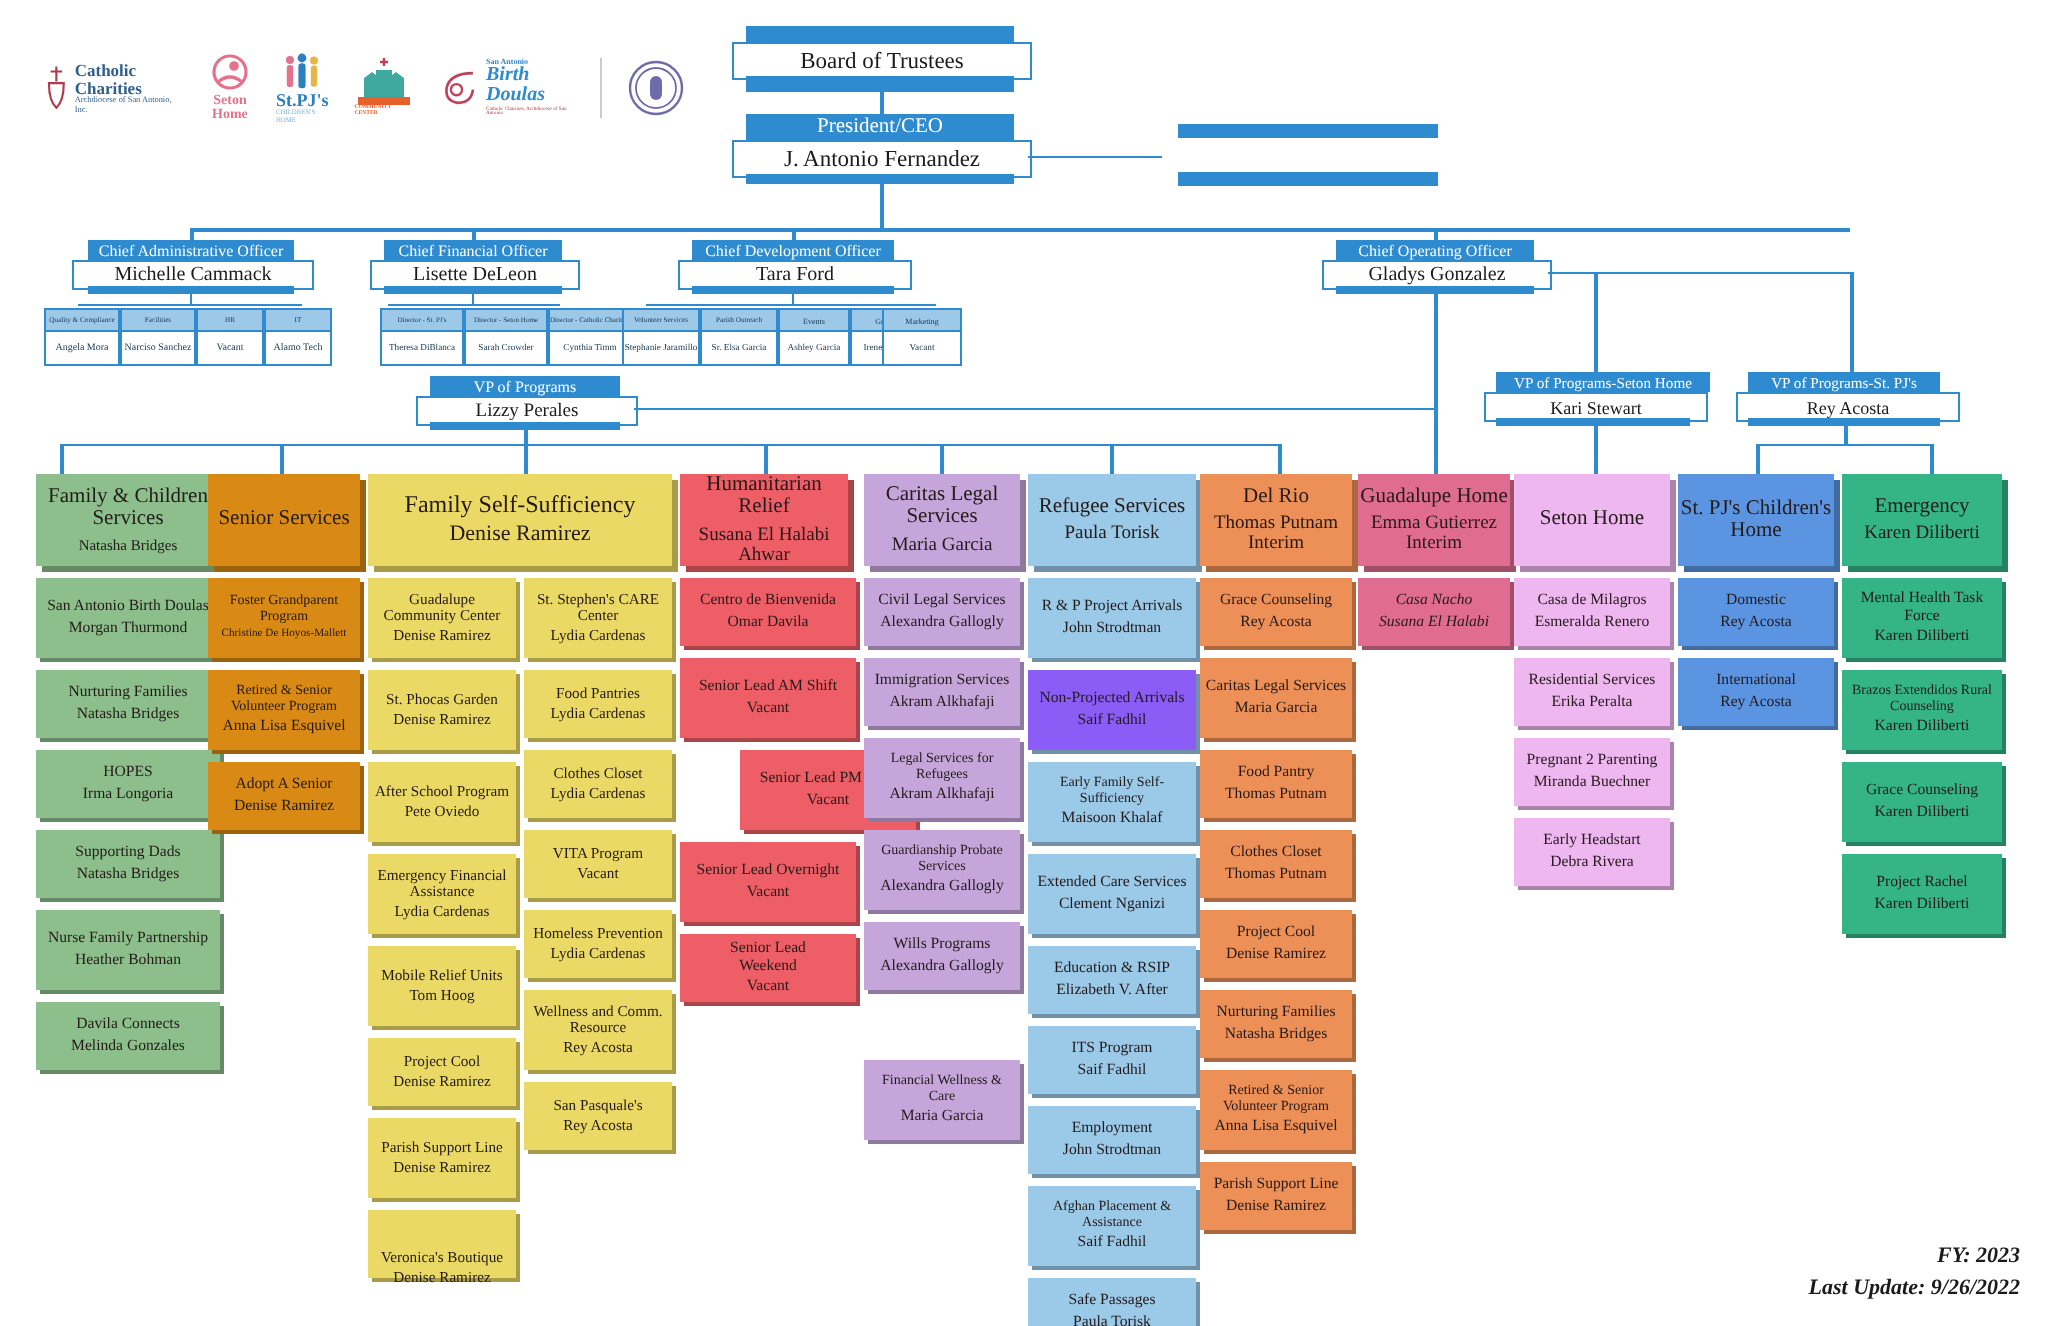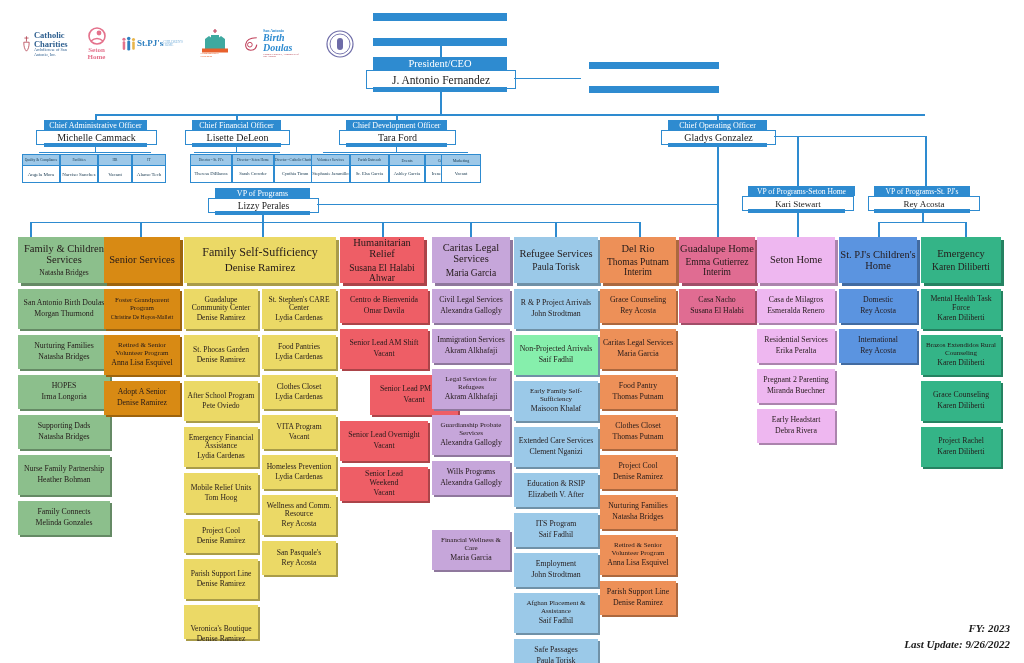--- a/index.html
+++ b/index.html
@@ -63,21 +63,21 @@
     </div>
     <div class="logo" style="flex-direction:column;gap:0">
       <svg width="20" height="20" viewBox="0 0 20 20">
           <circle cx="10" cy="9" r="8" fill="none" stroke="#E4728C" stroke-width="1.6"></circle>
           <circle cx="12" cy="6" r="2.4" fill="#E4728C"></circle>
           <path d="M4 14 Q10 9 16 14" stroke="#E4728C" stroke-width="1.6" fill="none"></path>
         </svg>
       <div class="lbl" style="color:#E4728C;font-weight:bold;text-align:center">Seton</div>
       <div class="lbl" style="color:#E4728C;font-weight:bold;text-align:center">Home</div>
     </div>
-    <div class="logo" style="gap:0">
+    <div class="logo" style="flex-direction:column;gap:0">
       <svg width="22" height="20" viewBox="0 0 22 20">
           <circle cx="5" cy="4" r="2" fill="#E4728C"></circle>
           <rect x="3.4" y="6.5" width="3.2" height="11" rx="1.4" fill="#E4728C"></rect>
           <circle cx="11" cy="3" r="2.2" fill="#2E7FC0"></circle>
           <rect x="9.2" y="5.6" width="3.6" height="12.5" rx="1.6" fill="#2E7FC0"></rect>
           <circle cx="17" cy="4.3" r="2" fill="#E8B54A"></circle>
           <rect x="15.4" y="6.8" width="3.2" height="10.6" rx="1.4" fill="#E8B54A"></rect>
         </svg>
       <div class="lbl" style="color:#2E7FC0;font-weight:bold;font-size:9px;">St.PJ's</div>
       <div class="lbl" style="color:#7FB4DC;font-size:3.4px;">CHILDREN'S HOME</div>
@@ -106,20 +106,21 @@
     <div class="logo">
       <svg width="28" height="28" viewBox="0 0 28 28">
           <circle cx="14" cy="14" r="13" fill="none" stroke="#6E6CA8" stroke-width="1.2"></circle>
           <circle cx="14" cy="14" r="10" fill="none" stroke="#6E6CA8" stroke-width="0.9"></circle>
           <rect x="11" y="8" width="6" height="12" rx="3" fill="#6E6CA8"></rect>
         </svg>
     </div>
   </div>
 
   <div class="blueband" style="left:373px;top:13px;width:134px;height:8px;"></div>
+  <div class="whitebox" style="left:366px;top:21px;width:148px;height:17px;font-size:11.5px;">Board of Trustees</div>
   <div class="blueband" style="left:373px;top:38px;width:134px;height:8px;"></div>
 
   <div class="ln lnv" style="left:440px;top:46px;width:1.5px;height:11px;"></div>
 
   <div class="capbox" style="left:373px;top:57px;width:134px;height:13px;font-size:10.5px;">President/CEO</div>
   <div class="whitebox" style="left:366px;top:70px;width:148px;height:17px;font-size:11.5px;">J. Antonio Fernandez</div>
   <div class="blueband" style="left:373px;top:87px;width:134px;height:5px;"></div>
 
   <div class="blueband" style="left:589px;top:62px;width:130px;height:7px;"></div>
   <div class="blueband" style="left:589px;top:86px;width:130px;height:7px;"></div>
@@ -234,21 +235,21 @@
       </div>
       <div class="cell" style="left: 18px; top: 415px; width: 92px; height: 34px; background: rgb(140, 191, 140); box-shadow: rgb(101, 138, 101) 2px 2px 0px; padding: 1px 2px;">
         <div style="font-size: 7.8px; line-height: 1.08;">Supporting Dads</div>
         <div style="font-size: 7.8px; line-height: 1.12; margin-top: 2px;">Natasha Bridges</div>
       </div>
       <div class="cell" style="left: 18px; top: 455px; width: 92px; height: 40px; background: rgb(140, 191, 140); box-shadow: rgb(101, 138, 101) 2px 2px 0px; padding: 1px 2px;">
         <div style="font-size: 7.8px; line-height: 1.08;">Nurse Family Partnership</div>
         <div style="font-size: 7.8px; line-height: 1.12; margin-top: 2px;">Heather Bohman</div>
       </div>
       <div class="cell" style="left: 18px; top: 501px; width: 92px; height: 34px; background: rgb(140, 191, 140); box-shadow: rgb(101, 138, 101) 2px 2px 0px; padding: 1px 2px;">
-        <div style="font-size: 7.8px; line-height: 1.08;">Family Connects</div>
+        <div style="font-size: 7.8px; line-height: 1.08;">Davila Connects</div>
         <div style="font-size: 7.8px; line-height: 1.12; margin-top: 2px;">Melinda Gonzales</div>
       </div>
       <div class="hdr" style="left: 104px; top: 237px; width: 76px; height: 46px; background: rgb(216, 138, 20); box-shadow: rgb(156, 99, 14) 3px 3px 0px;">
         <div style="font-size: 10.5px; line-height: 1.08;">Senior Services</div>
       </div>
       <div class="cell" style="left: 104px; top: 289px; width: 76px; height: 40px; background: rgb(216, 138, 20); box-shadow: rgb(156, 99, 14) 2px 2px 0px; padding: 1px 2px;">
         <div style="font-size: 7px; line-height: 1.08;">Foster Grandparent Program</div>
         <div style="font-size: 5.6px; line-height: 1.12; margin-top: 2px;">Christine De Hoyos-Mallett</div>
       </div>
       <div class="cell" style="left: 104px; top: 335px; width: 76px; height: 40px; background: rgb(216, 138, 20); box-shadow: rgb(156, 99, 14) 2px 2px 0px; padding: 1px 2px;">
@@ -376,21 +377,21 @@
         <div style="font-size: 7.8px; line-height: 1.12; margin-top: 2px;">Maria Garcia</div>
       </div>
       <div class="hdr" style="left: 514px; top: 237px; width: 84px; height: 46px; background: rgb(155, 201, 232); box-shadow: rgb(112, 145, 167) 3px 3px 0px;">
         <div style="font-size: 10.5px; line-height: 1.08;">Refugee Services</div>
         <div style="font-size: 9.5px; margin-top: 3px; line-height: 1.08;">Paula Torisk</div>
       </div>
       <div class="cell" style="left: 514px; top: 289px; width: 84px; height: 40px; background: rgb(155, 201, 232); box-shadow: rgb(112, 145, 167) 2px 2px 0px; padding: 1px 2px;">
         <div style="font-size: 7.8px; line-height: 1.08;">R &amp; P Project Arrivals</div>
         <div style="font-size: 7.8px; line-height: 1.12; margin-top: 2px;">John Strodtman</div>
       </div>
-      <div class="cell" style="left: 514px; top: 335px; width: 84px; height: 40px; background: #86efac; box-shadow: rgb(112, 145, 167) 2px 2px 0px; padding: 1px 2px;">
+      <div class="cell" style="left: 514px; top: 335px; width: 84px; height: 40px; background: #8b5cf6; box-shadow: rgb(112, 145, 167) 2px 2px 0px; padding: 1px 2px;">
         <div style="font-size: 7.8px; line-height: 1.08;">Non-Projected Arrivals</div>
         <div style="font-size: 7.8px; line-height: 1.12; margin-top: 2px;">Saif Fadhil</div>
       </div>
       <div class="cell" style="left: 514px; top: 381px; width: 84px; height: 40px; background: rgb(155, 201, 232); box-shadow: rgb(112, 145, 167) 2px 2px 0px; padding: 1px 2px;">
         <div style="font-size: 7px; line-height: 1.08;">Early Family Self-Sufficiency</div>
         <div style="font-size: 7.8px; line-height: 1.12; margin-top: 2px;">Maisoon Khalaf</div>
       </div>
       <div class="cell" style="left: 514px; top: 427px; width: 84px; height: 40px; background: rgb(155, 201, 232); box-shadow: rgb(112, 145, 167) 2px 2px 0px; padding: 1px 2px;">
         <div style="font-size: 7.8px; line-height: 1.08;">Extended Care Services</div>
         <div style="font-size: 7.8px; line-height: 1.12; margin-top: 2px;">Clement Nganizi</div>
@@ -448,21 +449,21 @@
         <div style="font-size: 7.8px; line-height: 1.12; margin-top: 2px;">Anna Lisa Esquivel</div>
       </div>
       <div class="cell" style="left: 600px; top: 581px; width: 76px; height: 34px; background: rgb(237, 144, 88); box-shadow: rgb(171, 104, 63) 2px 2px 0px; padding: 1px 2px;">
         <div style="font-size: 7.8px; line-height: 1.08;">Parish Support Line</div>
         <div style="font-size: 7.8px; line-height: 1.12; margin-top: 2px;">Denise Ramirez</div>
       </div>
       <div class="hdr" style="left: 679px; top: 237px; width: 76px; height: 46px; background: rgb(224, 108, 146); box-shadow: rgb(161, 78, 105) 3px 3px 0px;">
         <div style="font-size: 10.5px; line-height: 1.08;">Guadalupe Home</div>
         <div style="font-size: 9.5px; margin-top: 3px; line-height: 1.08;">Emma Gutierrez Interim</div>
       </div>
-      <div class="cell" style="left: 679px; top: 289px; width: 76px; height: 34px; background: rgb(224, 108, 146); box-shadow: rgb(161, 78, 105) 2px 2px 0px; padding: 1px 2px;">
+      <div class="cell" style="left: 679px; top: 289px; width: 76px; height: 34px; background: rgb(224, 108, 146); box-shadow: rgb(161, 78, 105) 2px 2px 0px; padding: 1px 2px; font-style: italic;">
         <div style="font-size: 7.8px; line-height: 1.08;">Casa Nacho</div>
         <div style="font-size: 7.8px; line-height: 1.12; margin-top: 2px;">Susana El Halabi</div>
       </div>
       <div class="hdr" style="left: 757px; top: 237px; width: 78px; height: 46px; background: rgb(238, 183, 240); box-shadow: rgb(171, 132, 173) 3px 3px 0px;">
         <div style="font-size: 10.5px; line-height: 1.08;">Seton Home</div>
       </div>
       <div class="cell" style="left: 757px; top: 289px; width: 78px; height: 34px; background: rgb(238, 183, 240); box-shadow: rgb(171, 132, 173) 2px 2px 0px; padding: 1px 2px;">
         <div style="font-size: 7.8px; line-height: 1.08;">Casa de Milagros</div>
         <div style="font-size: 7.8px; line-height: 1.12; margin-top: 2px;">Esmeralda Renero</div>
       </div>

